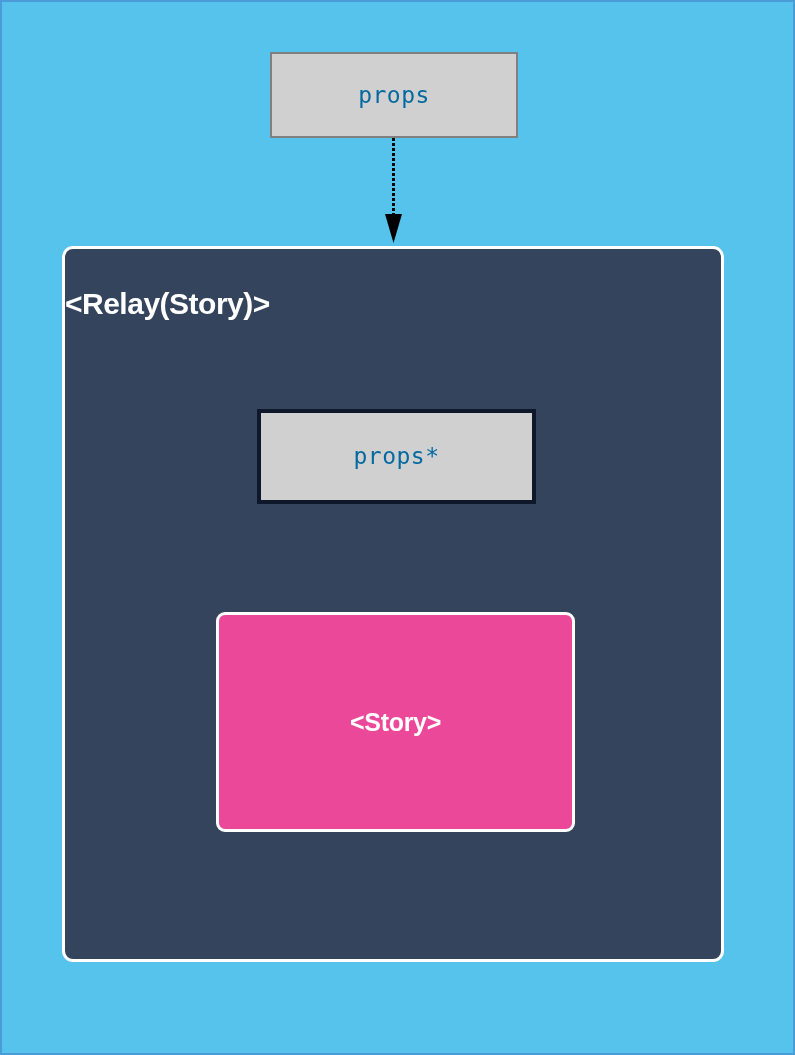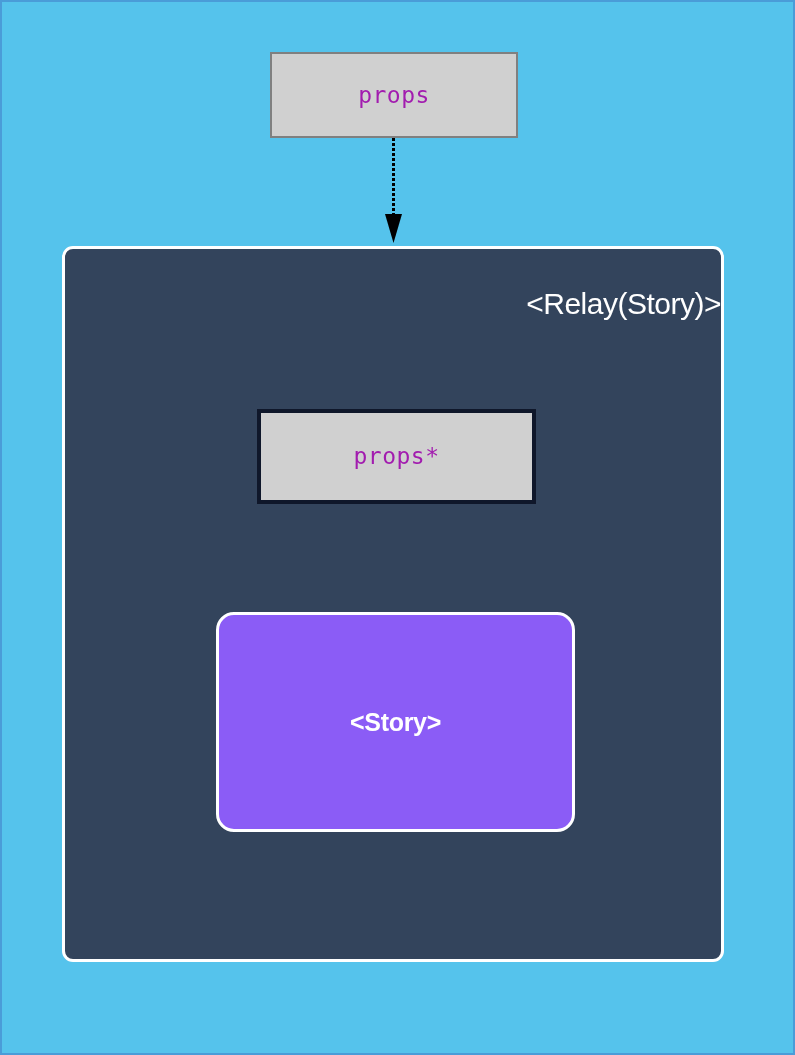--- a/index.html
+++ b/index.html
@@ -31,21 +31,21 @@
     box-sizing: border-box;
     background: #d0d0d0;
     border: 2px solid #808080;
     display: flex;
     align-items: center;
     justify-content: center;
   }
   .props-label {
     font-family: "DejaVu Sans Mono", "Liberation Mono", monospace;
     font-size: 23px;
-    color: #a21caf;
+    color: #0369a1;
     letter-spacing: 0.5px;
     line-height: 1;
   }
 
   
   #arrow-layer {
     position: absolute;
     left: 0;
     top: 0;
     width: 795px;
@@ -64,23 +64,23 @@
     background: #33445c;
     border: 3px solid #ffffff;
     border-radius: 11px;
   }
 
   .relay-title {
     position: absolute;
     left: 0;
     top: 38px;
     width: 100%;
-    text-align: right;
+    text-align: left;
     font-family: "Liberation Sans", sans-serif;
-    font-weight: normal;
+    font-weight: bold;
     font-size: 30px;
     color: #ffffff;
     letter-spacing: -0.5px;
   }
 
   
   .props-box-inner {
     position: absolute;
     left: 192px;
     top: 160px;
@@ -95,23 +95,23 @@
   }
 
   
   .story-box {
     position: absolute;
     left: 151px;
     top: 363px;
     width: 359px;
     height: 220px;
     box-sizing: border-box;
-    background: #8b5cf6;
+    background: #ec4899;
     border: 3px solid #ffffff;
-    border-radius: 18px;
+    border-radius: 9px;
     display: flex;
     align-items: center;
     justify-content: center;
   }
   .story-label {
     font-family: "Liberation Sans", sans-serif;
     font-weight: bold;
     font-size: 25px;
     color: #ffffff;
     letter-spacing: -0.3px;

